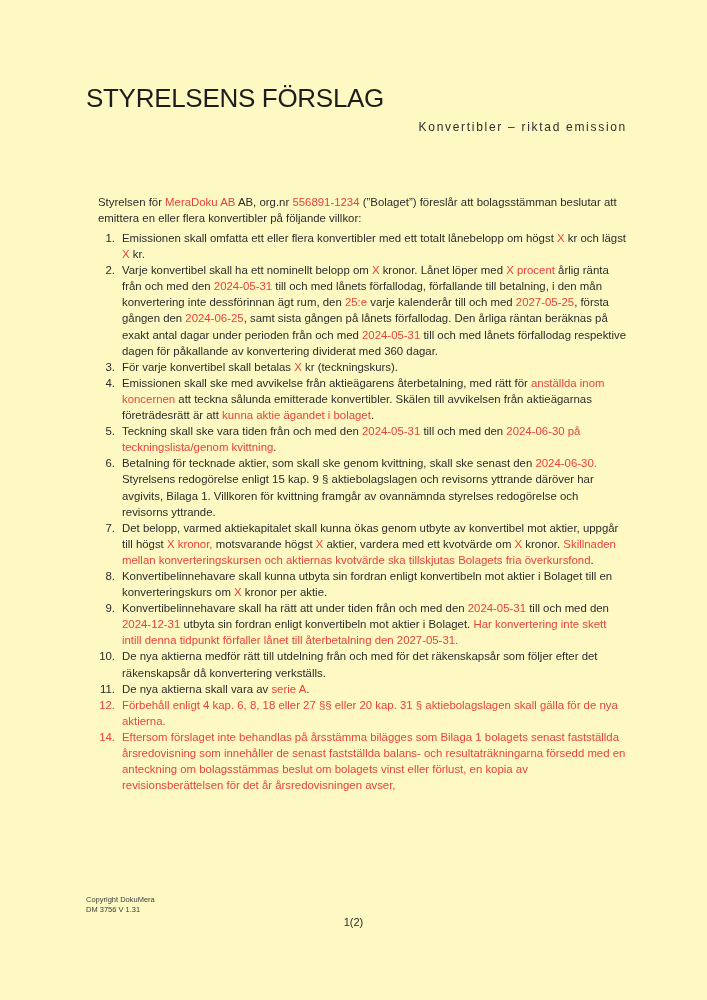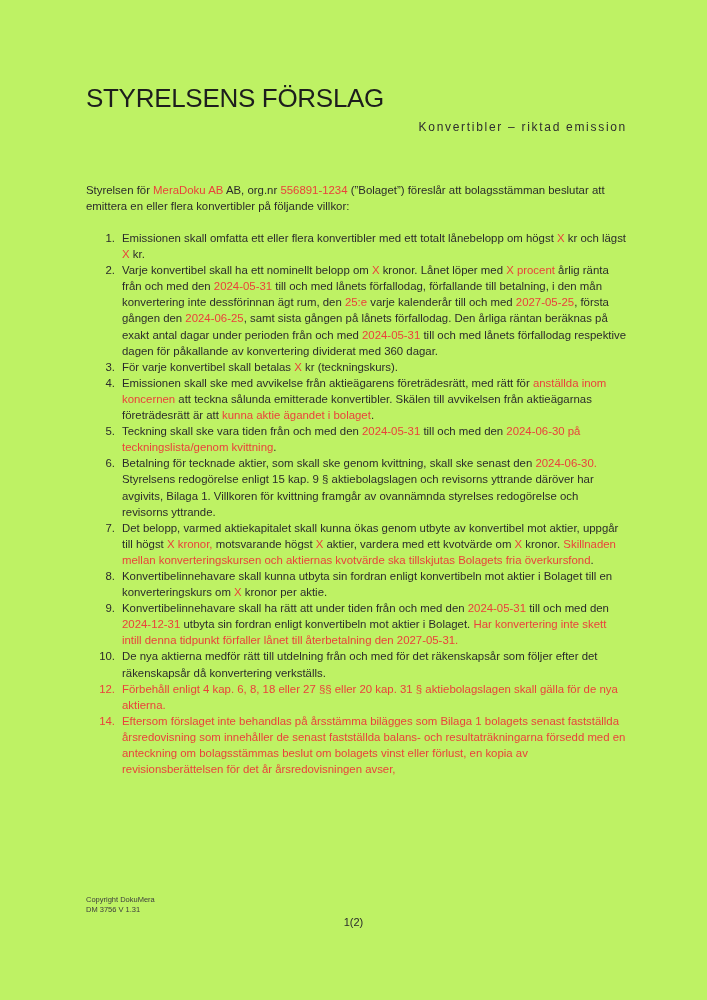--- a/index.html
+++ b/index.html
@@ -1,19 +1,19 @@
 <!DOCTYPE html>
 <html lang="sv" style="--accent-red: #ea423b;"><head>
 <meta charset="utf-8">
 <style>
   html,body{margin:0;padding:0;background:#fff;}
   .page{
     position:relative;
     width:707px;height:1000px;
-    background:#bef264;
+    background:#fef9c3;
     font-family:"Liberation Sans","DejaVu Sans",sans-serif;
     color:#2b2b2b;
     overflow:hidden;
   }
   .header{position:absolute;left:86px;top:84px;right:80px;}
   .title{
     margin:0;
     font-size:26px;
     font-weight:500;
     letter-spacing:-0.3px;
@@ -24,21 +24,21 @@
     margin-top:7px;
     font-size:12px;
     letter-spacing:1.7px;
     color:#2e2e2e;
     text-align:right;
   }
   .intro{
     position:absolute;left:86px;top:182px;
     width:543px;
     font-size:11.4px;line-height:16.1px;
-    margin:0;
+    margin:12px;
   }
   .terms{
     position:absolute;left:86px;top:230px;
     width:543px;
     margin:0;padding:0;
     list-style:none;
     font-size:11.4px;line-height:16.1px;
   }
   .term{display:flex;align-items:flex-start;}
   .term .num{
@@ -78,21 +78,21 @@
       <li class="term">
         <span class="num">2.</span>
         <div class="txt"><span>Varje konvertibel skall ha ett nominellt belopp om </span><span class="red">X</span><span> kronor. Lånet löper med </span><span class="red">X procent</span><span> årlig ränta från och med den </span><span class="red">2024-05-31</span><span> till och med lånets förfallodag, förfallande till betalning, i den mån konvertering inte dessförinnan ägt rum, den </span><span class="red">25:e</span><span> varje kalenderår till och med </span><span class="red">2027-05-25</span><span>, första gången den </span><span class="red">2024-06-25</span><span>, samt sista gången på lånets förfallodag. Den årliga räntan beräknas på exakt antal dagar under perioden från och med </span><span class="red">2024-05-31</span><span> till och med lånets förfallodag respektive dagen för påkallande av konvertering dividerat med 360 dagar.</span></div>
       </li>
       <li class="term">
         <span class="num">3.</span>
         <div class="txt"><span>För varje konvertibel skall betalas </span><span class="red">X</span><span> kr (teckningskurs).</span></div>
       </li>
       <li class="term">
         <span class="num">4.</span>
-        <div class="txt"><span>Emissionen skall ske med avvikelse från aktieägarens företrädesrätt, med rätt för </span><span class="red">anställda inom koncernen</span><span> att teckna sålunda emitterade konvertibler. Skälen till avvikelsen från aktieägarnas företrädesrätt är att </span><span class="red">kunna aktie ägandet i bolaget</span><span>.</span></div>
+        <div class="txt"><span>Emissionen skall ske med avvikelse från aktieägarens återbetalning, med rätt för </span><span class="red">anställda inom koncernen</span><span> att teckna sålunda emitterade konvertibler. Skälen till avvikelsen från aktieägarnas företrädesrätt är att </span><span class="red">kunna aktie ägandet i bolaget</span><span>.</span></div>
       </li>
       <li class="term">
         <span class="num">5.</span>
         <div class="txt"><span>Teckning skall ske vara tiden från och med den </span><span class="red">2024-05-31</span><span> till och med den </span><span class="red">2024-06-30 på teckningslista/genom kvittning</span><span>.</span></div>
       </li>
       <li class="term">
         <span class="num">6.</span>
         <div class="txt"><span>Betalning för tecknade aktier, som skall ske genom kvittning, skall ske senast den </span><span class="red">2024-06-30.</span><span> Styrelsens redogörelse enligt 15 kap. 9 § aktiebolagslagen och revisorns yttrande däröver har avgivits, Bilaga 1. Villkoren för kvittning framgår av ovannämnda styrelses redogörelse och revisorns yttrande.</span></div>
       </li>
       <li class="term">
@@ -105,20 +105,24 @@
       </li>
       <li class="term">
         <span class="num">9.</span>
         <div class="txt"><span>Konvertibelinnehavare skall ha rätt att under tiden från och med den </span><span class="red">2024-05-31</span><span> till och med den </span><span class="red">2024-12-31</span><span> utbyta sin fordran enligt konvertibeln mot aktier i Bolaget. </span><span class="red">Har konvertering inte skett intill denna tidpunkt förfaller lånet till återbetalning den 2027-05-31.</span></div>
       </li>
       <li class="term">
         <span class="num">10.</span>
         <div class="txt"><span>De nya aktierna medför rätt till utdelning från och med för det räkenskapsår som följer efter det räkenskapsår då konvertering verkställs.</span></div>
       </li>
       <li class="term">
+        <span class="num">11.</span>
+        <div class="txt"><span>De nya aktierna skall vara av </span><span class="red">serie A</span><span>.</span></div>
+      </li>
+      <li class="term">
         <span class="num red">12.</span>
         <div class="txt"><span class="red">Förbehåll enligt 4 kap. 6, 8, 18 eller 27 §§ eller 20 kap. 31 § aktiebolagslagen skall gälla för de nya aktierna.</span></div>
       </li>
       <li class="term">
         <span class="num red">14.</span>
         <div class="txt"><span class="red">Eftersom förslaget inte behandlas på årsstämma bilägges som Bilaga 1 bolagets senast fastställda årsredovisning som innehåller de senast fastställda balans- och resultaträkningarna försedd med en anteckning om bolagsstämmas beslut om bolagets vinst eller förlust, en kopia av revisionsberättelsen för det år årsredovisningen avser,</span></div>
       </li>
     </ol>
 
   <div class="page-number">1(2)</div>

